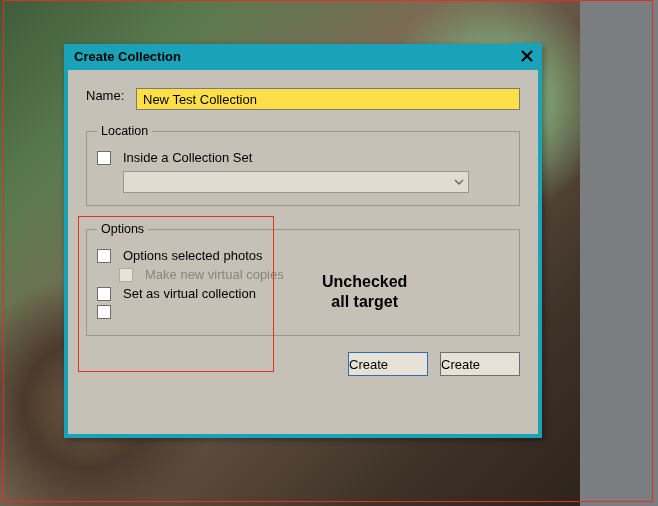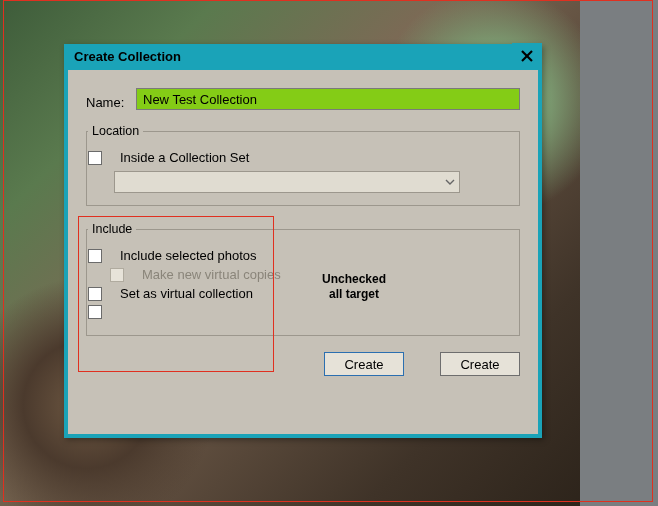--- a/index.html
+++ b/index.html
@@ -59,46 +59,46 @@
     align-items: center;
     justify-content: center;
     cursor: pointer;
   }
   .close-btn svg { width: 12px; height: 12px; }
   .body {
     padding: 18px 18px 12px 18px;
   }
   .name-row {
     display: flex;
-    align-items: flex-end;
+    align-items: flex-start;
     gap: 6px;
     margin-bottom: 14px;
   }
   .name-label { min-width: 44px; }
   .name-input {
     flex: 1;
     height: 22px;
     border: 1px solid #7a7a7a;
-    background: #84cc16;
+    background: #fde047;
     padding: 0 6px;
     font: inherit;
   }
   fieldset {
     border: 1px solid #9c978d;
-    padding: 8px 10px 12px 1px;
+    padding: 8px 10px 12px 10px;
     margin: 0 0 16px 0;
   }
   legend {
     padding: 0 4px;
     font-size: 12.5px;
   }
   .chk-row {
     display: flex;
     align-items: center;
-    gap: 18px;
+    gap: 12px;
     margin: 4px 0;
   }
   .chk {
     width: 14px; height: 14px;
     border: 1px solid #6b6b6b;
     background: #fff;
     display: inline-block;
     cursor: pointer;
   }
   .chk.disabled { background: #e7e3d9; border-color:#b0ab9f; cursor:default;}
@@ -123,41 +123,40 @@
     border: 1.5px solid #e03020;
     pointer-events: none;
   }
   .indent { padding-left: 22px; }
   .callout {
     position: absolute;
     left: 236px; top: 50px;
     text-align: center;
     font-family: Verdana, sans-serif;
     font-weight: bold;
-    font-size: 12px;
+    font-size: 16px;
     line-height: 1.25;
     color: #000;
     pointer-events: none;
   }
   .btn-row {
     display: flex;
     justify-content: flex-end;
     gap: 12px;
     margin-top: 4px;
   }
   .btn {
     width: 80px; height: 24px;
     border: 1px solid #6e6e6e;
     background: #e6e2d8;
     display: flex;
     align-items: center;
-    justify-content: center;
+    justify-content: flex-start;
     cursor: pointer;
     font: inherit;
-    margin-left: 24px;
   }
   .btn.primary {
     border: 1.5px solid #2b6fb0;
   }
 </style>
 </head>
 <body>
 
 <div class="photo-area"></div>
 <div class="outer-annot"></div>
@@ -188,25 +187,25 @@
       <div class="dropdown">
         <span></span>
         <svg class="chev" viewBox="0 0 10 10">
           <polyline points="1,3 5,7 9,3" fill="none" stroke="#666" stroke-width="1.4"></polyline>
         </svg>
       </div>
     </fieldset>
 
     <div class="options-fs-wrap">
       <fieldset>
-        <legend>Include</legend>
+        <legend>Options</legend>
 
         <div class="chk-row">
           <span class="chk"></span>
-          <span>Include selected photos</span>
+          <span>Options selected photos</span>
         </div>
 
         <div class="chk-row indent">
           <span class="chk disabled"></span>
           <span class="disabled-text">Make new virtual copies</span>
         </div>
 
         <div class="chk-row">
           <span class="chk"></span>
           <span>Set as virtual collection</span>

